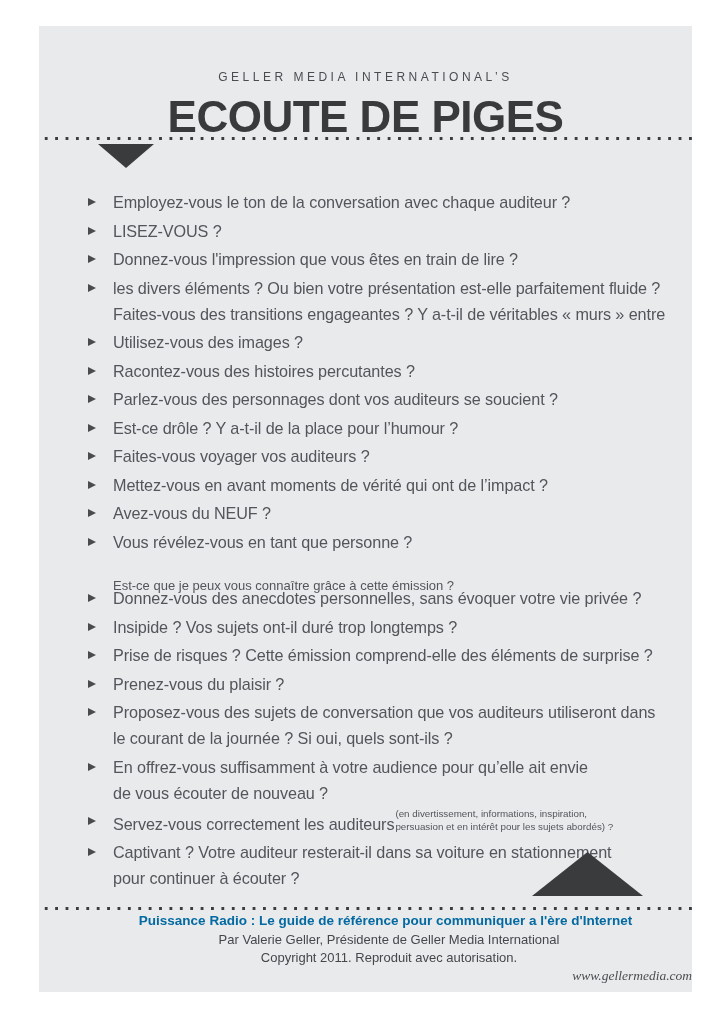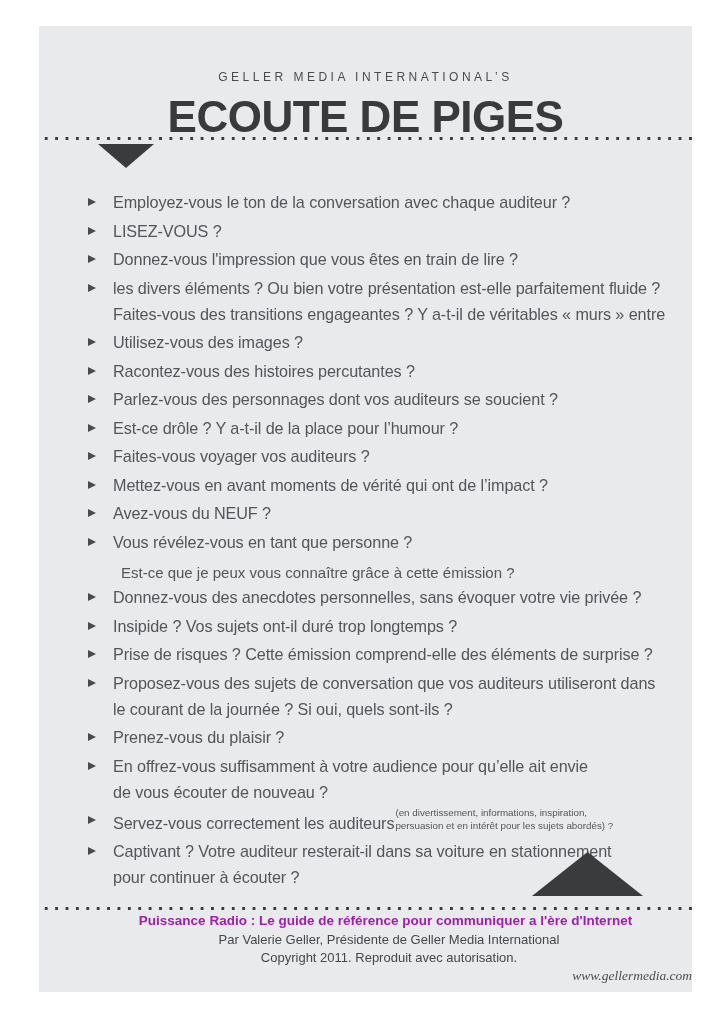--- a/index.html
+++ b/index.html
@@ -62,39 +62,39 @@
     flex:0 0 9px;
     margin:9px 8px 0 0;
     width:0;height:0;
     border-left:8px solid #4a4b4e;
     border-top:4.5px solid transparent;
     border-bottom:4.5px solid transparent;
   }
   .content{flex:1;min-width:0;}
   .line{line-height:26px;letter-spacing:-0.1px;}
   .note-inline{
-    font-size:15px;letter-spacing:0;
-    position:relative;top:4px;
-    margin-left:8px;
+    font-size:13px;letter-spacing:0;
+    position:relative;top:16px;
+    margin-left:0;
     white-space:nowrap;
   }
   .note-stack{
     display:inline-block;
     vertical-align:baseline;
     font-size:9.8px;line-height:12.5px;letter-spacing:0;
     margin-left:1px;
   }
   .note-stack div{white-space:nowrap;}
   .footer{
     position:absolute;top:884px;left:0;right:0;
     text-align:center;color:#46474b;
   }
   .f-bold{
     font-size:13.5px;font-weight:bold;line-height:21px;
-    color:#a21caf;
+    color:#0369a1;
     margin-left:40px;
   }
   .f-line{font-size:13px;line-height:18px;padding-left:47px;}
   .f-site{
     font-size:13.5px;line-height:18px;
     font-family:"Liberation Serif",serif;
     font-style:italic;color:#4c4d50;text-align:right;
   }
 </style>
 </head>
@@ -193,28 +193,28 @@
       </li>
       <li class="item">
         <span class="bullet"></span>
         <div class="content">
           <div class="line"><span>Prise de risques ? Cette émission comprend-elle des éléments de surprise ?</span></div>
         </div>
       </li>
       <li class="item">
         <span class="bullet"></span>
         <div class="content">
+          <div class="line"><span>Prenez-vous du plaisir ?</span></div>
+        </div>
+      </li>
+      <li class="item">
+        <span class="bullet"></span>
+        <div class="content">
           <div class="line"><span>Proposez-vous des sujets de conversation que vos auditeurs utiliseront dans</span></div>
           <div class="line"><span>le courant de la journée ? Si oui, quels sont-ils ?</span></div>
-        </div>
-      </li>
-      <li class="item">
-        <span class="bullet"></span>
-        <div class="content">
-          <div class="line"><span>Prenez-vous du plaisir ?</span></div>
         </div>
       </li>
       <li class="item">
         <span class="bullet"></span>
         <div class="content">
           <div class="line"><span>En offrez-vous suffisamment à votre audience pour qu’elle ait envie</span></div>
           <div class="line"><span>de vous écouter de nouveau ?</span></div>
         </div>
       </li>
       <li class="item">

